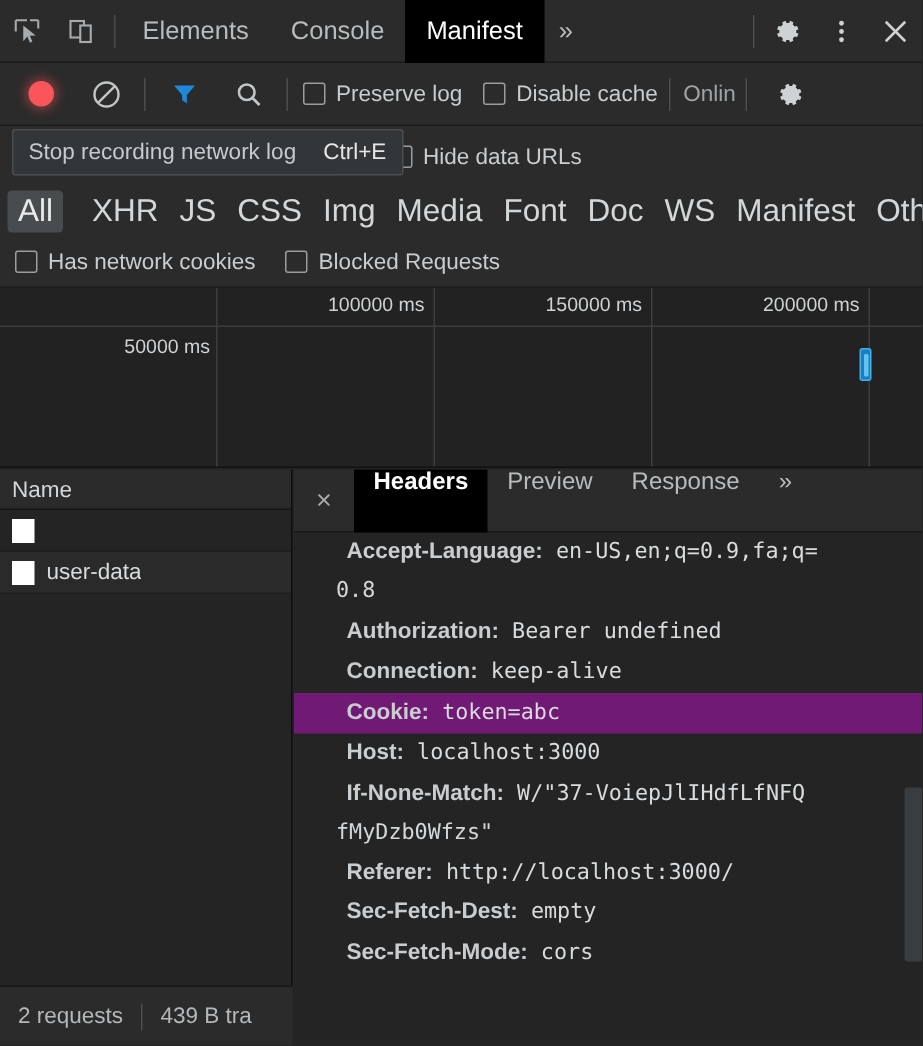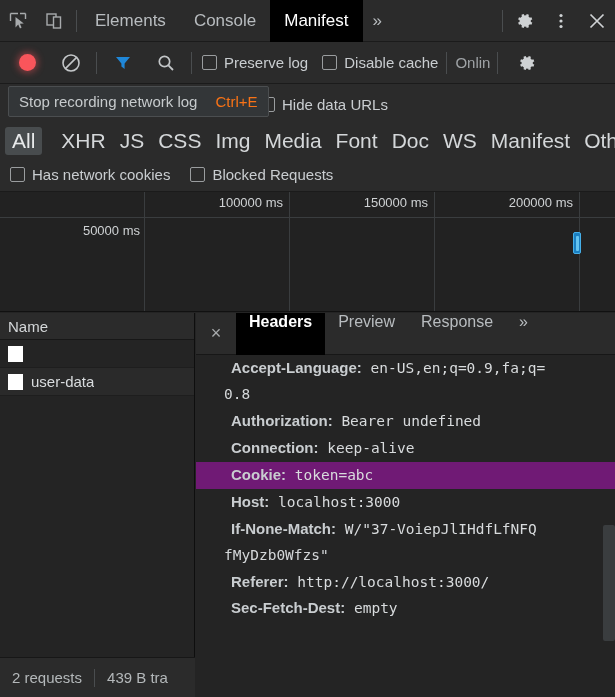--- a/index.html
+++ b/index.html
@@ -74,21 +74,21 @@
     position: absolute; left: 8px; top: 86px;
     height: 31px; padding: 0 10px;
     background: #333638;
     border: 1px solid #4b4e50;
     border-radius: 2px;
     display: flex; align-items: center; gap: 18px;
     font-size: 15px; color: #c6cacc;
     z-index: 40;
     white-space: nowrap;
   }
-  .tooltip .shortcut { color: #f97316; }
+  .tooltip .shortcut { color: #e5e5e5; }
 
   
   .typerow {
     position: absolute; left: 0; top: 124px; width: 615px; height: 34px;
     background: #2b2b2b;
     display: flex; align-items: center; padding-left: 5px;
   }
   .pill {
     font-size: 21px; color: #d4d7d9;
     padding: 2px 7px; border-radius: 3px; white-space: nowrap;
@@ -437,20 +437,24 @@
       <div class="hline">
         <span class="hkey">Referer:</span>
         <span class="hval">http://localhost:3000/</span>
       </div>
 
       <div class="hline">
         <span class="hkey">Sec-Fetch-Dest:</span>
         <span class="hval">empty</span>
       </div>
 
+      <div class="hline">
+        <span class="hkey">Sec-Fetch-Mode:</span>
+        <span class="hval">cors</span>
+      </div>
 
       <div class="vscroll"></div>
     </div>
   </div>
 
   <div class="statusbar">
     <span class="ssl-clip">2 requests</span>
     <span class="ssep"></span>
     <span class="ssl-clip">439 B tra</span>
   </div>

